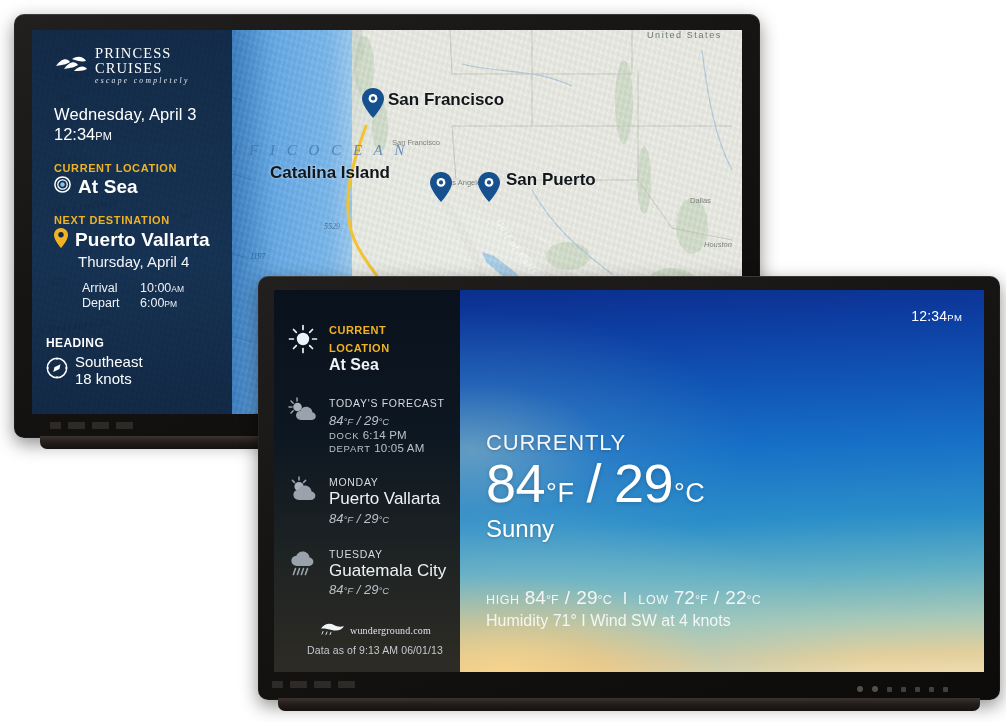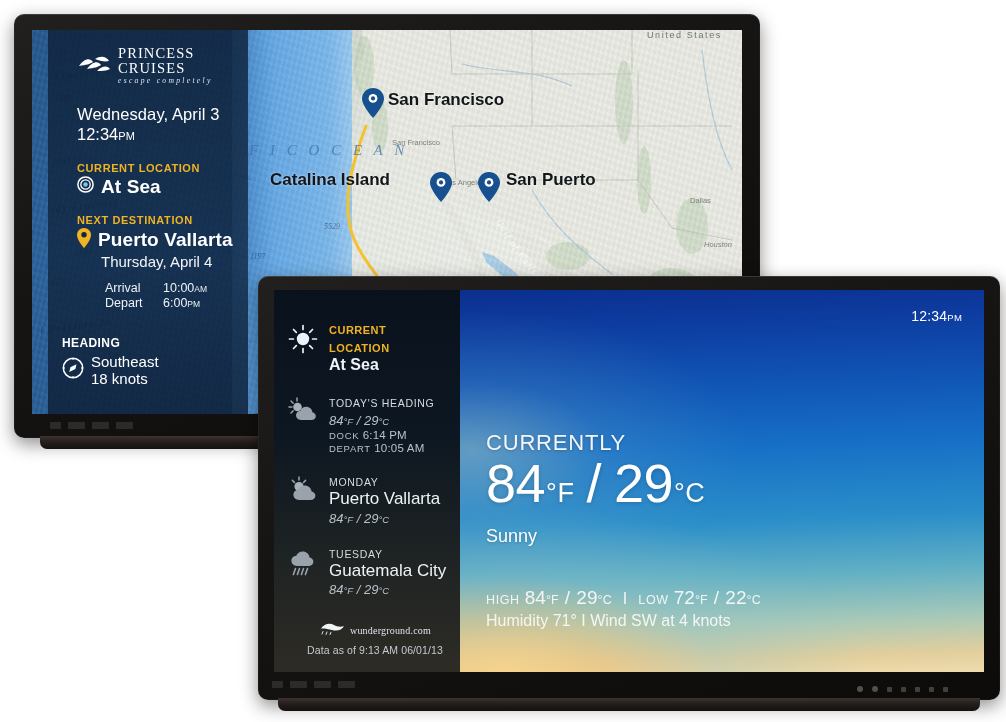--- a/index.html
+++ b/index.html
@@ -111,24 +111,24 @@
   .pin { position: absolute; width: 22px; height: 30px; }
   .pin svg { display: block; }
   .pin-label {
     position: absolute; color: #12161b;
     font-weight: bold; font-size: 17px; white-space: nowrap;
     text-shadow: 0 0 3px rgba(255,255,255,0.55);
   }
 
   
   .cruise-panel {
-    position: absolute; left: 16px; top: 0; width: 200px; height: 100%;
+    position: absolute; left: 0; top: 0; width: 200px; height: 100%;
     background: linear-gradient(180deg, rgba(13,31,54,0.80) 0%, rgba(14,33,57,0.74) 60%, rgba(12,28,50,0.80) 100%);
     color: #fff;
-    padding: 16px 0 0 15px;
+    padding: 16px 0 0 8px;
   }
   .brand { padding: 0 14px; display: flex; align-items: center; gap: 7px; }
   .brand-text { display: flex; flex-direction: column; line-height: 1; }
   .brand-name {
     font-family: "Liberation Serif", serif;
     font-size: 14.5px; letter-spacing: 1.1px; color: #fff;
   }
   .brand-tag {
     font-family: "Liberation Serif", serif; font-style: italic;
     font-size: 7.6px; letter-spacing: 2.3px; color: #dfe6ef; margin-top: 2px;
@@ -182,21 +182,21 @@
     text-shadow: 0 1px 3px rgba(0,0,0,0.22);
   }
   .wx-temp {
     display: flex; align-items: baseline;
     font-size: 54px; font-weight: 300; line-height: 1.02;
     letter-spacing: -0.5px;
     text-shadow: 0 1px 4px rgba(0,0,0,0.20);
   }
   .wx-temp .unit { font-size: 27px; margin-left: 1px; }
   .wx-temp .slash { margin: 0 13px; font-weight: 200; }
-  .wx-cond { font-size: 18px; font-weight: 300; margin-top: 15px; text-shadow: 0 1px 3px rgba(0,0,0,0.2); }
+  .wx-cond { font-size: 24px; font-weight: 300; margin-top: 4px; text-shadow: 0 1px 3px rgba(0,0,0,0.2); }
   .wx-foot { position: absolute; left: 212px; bottom: 42px; color: #f4f6f4; }
   .wx-hl { font-size: 19px; font-weight: 300; letter-spacing: 0.1px; display: flex; align-items: baseline; }
   .wx-hl .sm { font-size: 12.5px; letter-spacing: 0.6px; margin-right: 5px; }
   .wx-hl .u { font-size: 12.5px; }
   .wx-hl .sep { margin: 0 11px; font-size: 16px; }
   .wx-hum { font-size: 16px; font-weight: 300; margin-top: 3px; }
 
   .fc-item { display: flex; gap: 9px; padding: 0 12px; }
   .fc-icon { width: 34px; flex: 0 0 34px; display: flex; align-items: flex-start; justify-content: center; padding-top: 4px; }
   .fc-body { flex: 1; min-width: 0; }
@@ -323,21 +323,21 @@
         </div>
         <div class="pin-label" style="left:356px; top:60px;">San Francisco</div>
 
         <div class="pin" style="left:398px; top:142px;">
           <svg width="22" height="30" viewBox="0 0 22 30">
             <path d="M11 0C5 0 0 4.7 0 10.6 0 18.2 11 30 11 30S22 18.2 22 10.6C22 4.7 17 0 11 0z" fill="#16508f"></path>
             <circle cx="11" cy="10.4" r="4.4" fill="#fff"></circle>
               <circle cx="11" cy="10.4" r="2.1" fill="#16508f"></circle>
           </svg>
         </div>
-        <div class="pin-label" style="left:238px; top:140px;">Catalina Island</div>
+        <div class="pin-label" style="left:238px; top:133px;">Catalina Island</div>
 
         <div class="pin" style="left:446px; top:142px;">
           <svg width="22" height="30" viewBox="0 0 22 30">
             <path d="M11 0C5 0 0 4.7 0 10.6 0 18.2 11 30 11 30S22 18.2 22 10.6C22 4.7 17 0 11 0z" fill="#16508f"></path>
             <circle cx="11" cy="10.4" r="4.4" fill="#fff"></circle>
               <circle cx="11" cy="10.4" r="2.1" fill="#16508f"></circle>
           </svg>
         </div>
         <div class="pin-label" style="left:474px; top:140px;">San Puerto</div>
 
@@ -510,21 +510,21 @@
                   <line x1="9" y1="1" x2="9" y2="4"></line>
                     <line x1="1" y1="10" x2="4" y2="10"></line>
                   <line x1="3" y1="4" x2="5.2" y2="6.2"></line>
                     <line x1="3" y1="16" x2="5.2" y2="13.8"></line>
                 </g>
                 <circle cx="9.5" cy="10" r="4.3" fill="#a9b2ba"></circle>
                 <path d="M13 23c-2.8 0-5-2.1-5-4.7 0-2.4 1.9-4.4 4.4-4.6.9-2.3 3.1-3.9 5.8-3.9 3.2 0 5.9 2.4 6.2 5.4 2 .4 3.4 2 3.4 4 0 2.3-1.9 3.8-4.3 3.8H13z" fill="#9aa3ab"></path>
               </svg>
             </span>
             <span class="fc-body">
-              <span class="fc-label">TODAY'S HEADING</span>
+              <span class="fc-label">TODAY'S FORECAST</span>
               <div class="fc-temp">
                 <span>84</span><span class="u">°F</span>
                 <span> / </span>
                 <span>29</span><span class="u">°C</span>
               </div>
               <div class="fc-time">
                 <span class="lbl">DOCK</span>
                 <span>6:14 PM</span>
               </div>
               <div class="fc-time">

